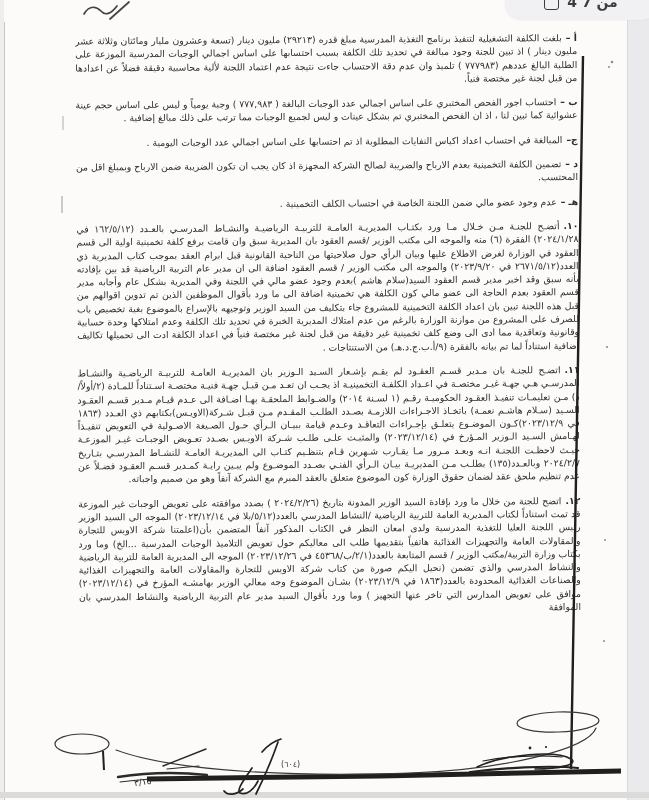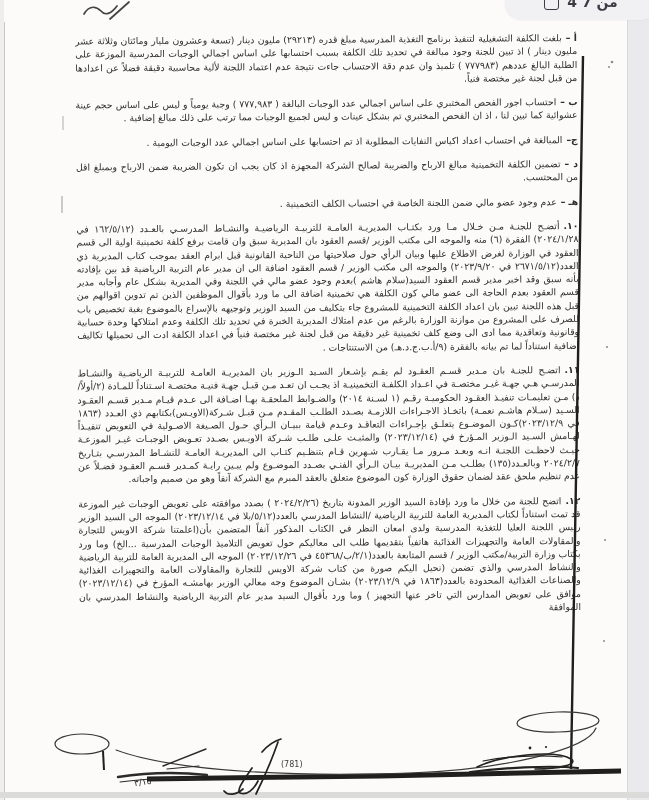--- a/index.html
+++ b/index.html
@@ -60,41 +60,41 @@
 
   <div class="para">
     <span class="label">ب –</span><span>احتساب اجور الفحص المختبري على اساس اجمالي عدد الوجبات البالغة ( ٧٧٧,٩٨٣ ) وجبة يومياً و ليس على اساس حجم عينة عشوائية كما تبين لنا ، اذ ان الفحص المختبري تم بشكل عينات و ليس لجميع الوجبات مما ترتب على ذلك مبالغ إضافية .</span>
   </div>
 
   <div class="para">
     <span class="label">ج–</span><span>المبالغة في احتساب اعداد اكياس النفايات المطلوبة اذ تم احتسابها على اساس اجمالي عدد الوجبات اليومية .</span>
   </div>
 
   <div class="para">
-    <span class="label">د –</span><span>تضمين الكلفة التخمينية مبالغ الارباح والضريبة لصالح الشركة المجهزة اذ كان يجب ان تكون الضريبة ضمن الارباح وبمبلغ اقل من المحتسب.</span>
+    <span class="label">د –</span><span>تضمين الكلفة التخمينية بعدم الارباح والضريبة لصالح الشركة المجهزة اذ كان يجب ان تكون الضريبة ضمن الارباح وبمبلغ اقل من المحتسب.</span>
   </div>
 
   <div class="para">
     <span class="label">هـ –</span><span>عدم وجود عضو مالي ضمن اللجنة الخاصة في احتساب الكلف التخمينية .</span>
   </div>
 
   <div class="para">
     <span class="label">١٠.</span><span>أتضـح للجنـة مـن خـلال مـا ورد بكتـاب المديريـة العامـة للتربيـة الرياضيـة والنشـاط المدرسـي بالعـدد (١٦٢/٥/١٢ في ٢٠٢٤/١/٢٨) الفقرة (٦) منه والموجه الى مكتب الوزير /قسم العقود بان المديرية سبق وان قامت برفع كلفة تخمينية اولية الى قسم العقود في الوزارة لغرض الاطلاع عليها وبيان الرأي حول صلاحيتها من الناحية القانونية قبل ابرام العقد بموجب كتاب المديرية ذي العدد(٢٦٧١/٥/١٢ في ٢٠٢٣/٩/٢٠) والموجه الى مكتب الوزير / قسم العقود اضافة الى ان مدير عام التربية الرياضية قد بين بإفادته بأنه سبق وقد اخبر مدير قسم العقود السيد(سلام هاشم )بعدم وجود عضو مالي في اللجنة وفي المديرية بشكل عام وأجابه مدير قسم العقود بعدم الحاجة الى عضو مالي كون الكلفة هي تخمينية اضافة الى ما ورد بأقوال الموظفين الذين تم تدوين اقوالهم من قبل هذه اللجنة تبين بان اعداد الكلفة التخمينية للمشروع جاء بتكليف من السيد الوزير وتوجيهه بالإسراع بالموضوع بغية تخصيص باب للصرف على المشروع من موازنة الوزارة بالرغم من عدم امتلاك المديرية الخبرة في تحديد تلك الكلفة وعدم امتلاكها وحدة حسابية وقانونية وتعاقدية مما ادى الى وضع كلف تخمينية غير دقيقة من قبل لجنة غير مختصة فنياً في اعداد الكلفة ادت الى تحميلها تكاليف اضافية استناداً لما تم بيانه بالفقرة (٩/أ.ب.ج.د.هـ) من الاستنتاجات .</span>
   </div>
 
   <div class="para">
     <span class="label">١١.</span><span>اتضـح للجنـة بان مـدير قسـم العقـود لم يقـم بإشـعار السـيد الـوزير بان المديريـة العامـة للتربيـة الرياضـية والنشـاط المدرسـي هـي جهـة غيـر مختصـة في اعـداد الكلفـة التخمينيـة اذ يجـب ان تعـد مـن قبـل جهـة فنيـة مختصـة اسـتناداً للمـادة (٢/أولاً/ د) مـن تعليمـات تنفيـذ العقـود الحكوميـة رقـم (١ لسـنة ٢٠١٤) والضـوابط الملحقـة بهـا اضـافة الى عـدم قيـام مـدير قسـم العقـود السـيد (سـلام هاشـم نعمـة) باتخـاذ الاجـراءات اللازمـة بصـدد الطلـب المقـدم مـن قبـل شـركة(الاويـس)بكتابهم ذي العـدد (١٨٦٣ في ٢٠٢٣/١٢/٩)كـون الموضـوع يتعلـق بإجـراءات التعاقـد وعـدم قيامة ببيـان الـرأي حـول الصـيغة الاصـولية في التعويض تنفيـذاً لهـامش السـيد الـوزير المـؤرخ في (٢٠٢٣/١٢/١٤) والمثبـت علـى طلـب شـركة الاويـس بصـدد تعـويض الوجبـات غيـر الموزعـة حيـث لاحظـت اللجنـة انـه وبعـد مـرور مـا يقـارب شـهرين قـام بتنظـيم كتـاب الى المديريـة العامـة للنشـاط المدرسـي بتـاريخ ٢٠٢٤/٢/٧ وبالعـدد(١٣٥) بطلـب مـن المديريـة بيـان الـرأي الفنـي بصـدد الموضـوع ولم يبـين رايـة كمـدير قسـم العقـود فضـلاً عن عدم تنظيم ملحق عقد لضمان حقوق الوزارة كون الموضوع متعلق بالعقد المبرم مع الشركة آنفاً وهو من صميم واجباته.</span>
   </div>
 
   <div class="para">
     <span class="label">١٢.</span><span>اتضح للجنة من خلال ما ورد بإفادة السيد الوزير المدونة بتاريخ (٢٠٢٤/٢/٢٦ ) بصدد موافقته على تعويض الوجبات غير الموزعة قد تمت استناداً لكتاب المديرية العامة للتربية الرياضية /النشاط المدرسي بالعدد(٥/١٢/بلا في ٢٠٢٣/١٢/١٤) الموجه الى السيد الوزير رئيس اللجنة العليا للتغذية المدرسية ولدى امعان النظر في الكتاب المذكور آنفاً المتضمن بأن(اعلمتنا شركة الاويس للتجارة والمقاولات العامة والتجهيزات الغذائية هاتفياً بتقديمها طلب الى معاليكم حول تعويض التلاميذ الوجبات المدرسية ...الخ) وما ورد بكتاب وزارة التربية/مكتب الوزير / قسم المتابعة بالعدد(٢/١/ب/٤٥٣٦٨ في ٢٠٢٣/١٢/٢٦) الموجه الى المديرية العامة للتربية الرياضية والنشاط المدرسي والذي تضمن (نحيل اليكم صورة من كتاب شركة الاويس للتجارة والمقاولات العامة والتجهيزات الغذائية والصناعات الغذائية المحدودة بالعدد(١٨٦٣ في ٢٠٢٣/١٢/٩) بشـان الموضوع وجه معالي الوزير بهامشـه المؤرخ في (٢٠٢٣/١٢/١٤) موافق على تعويض المدارس التي تاخر عنها التجهيز ) وما ورد بأقوال السيد مدير عام التربية الرياضية والنشاط المدرسي بان الموافقة</span>
   </div>
 </div>
 
-  <span class="page-number">(781)</span>
+  <span class="page-number">(٦٠٤)</span>
   <span class="hand-date">٣/١٥</span>
 
   <svg class="overlay" width="649" height="800" viewBox="0 0 649 800">
 
     <g stroke="#45433f" stroke-width="1.7" fill="none" stroke-linecap="round">
       <path d="M84 14 C90 4 97 7 101 11 C105 16 111 14 117 6"></path>
       <path d="M110 19 L129 2"></path>
     </g>
 
     <g stroke="#201f1d" fill="none">

